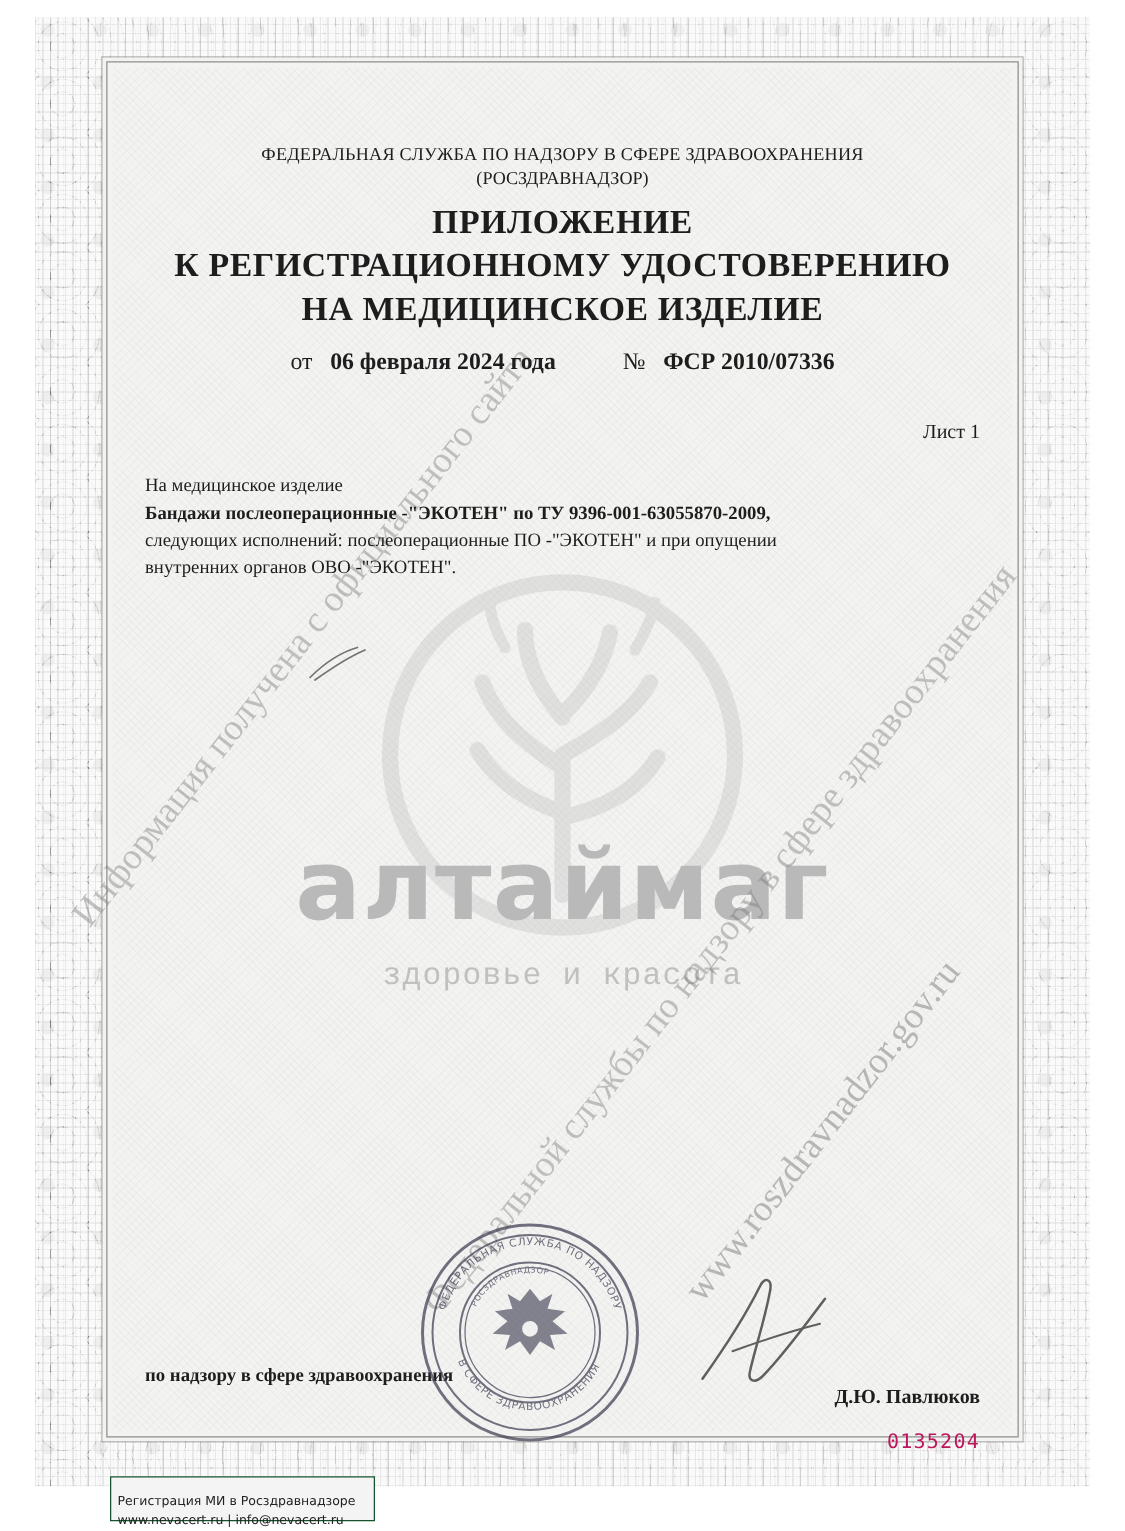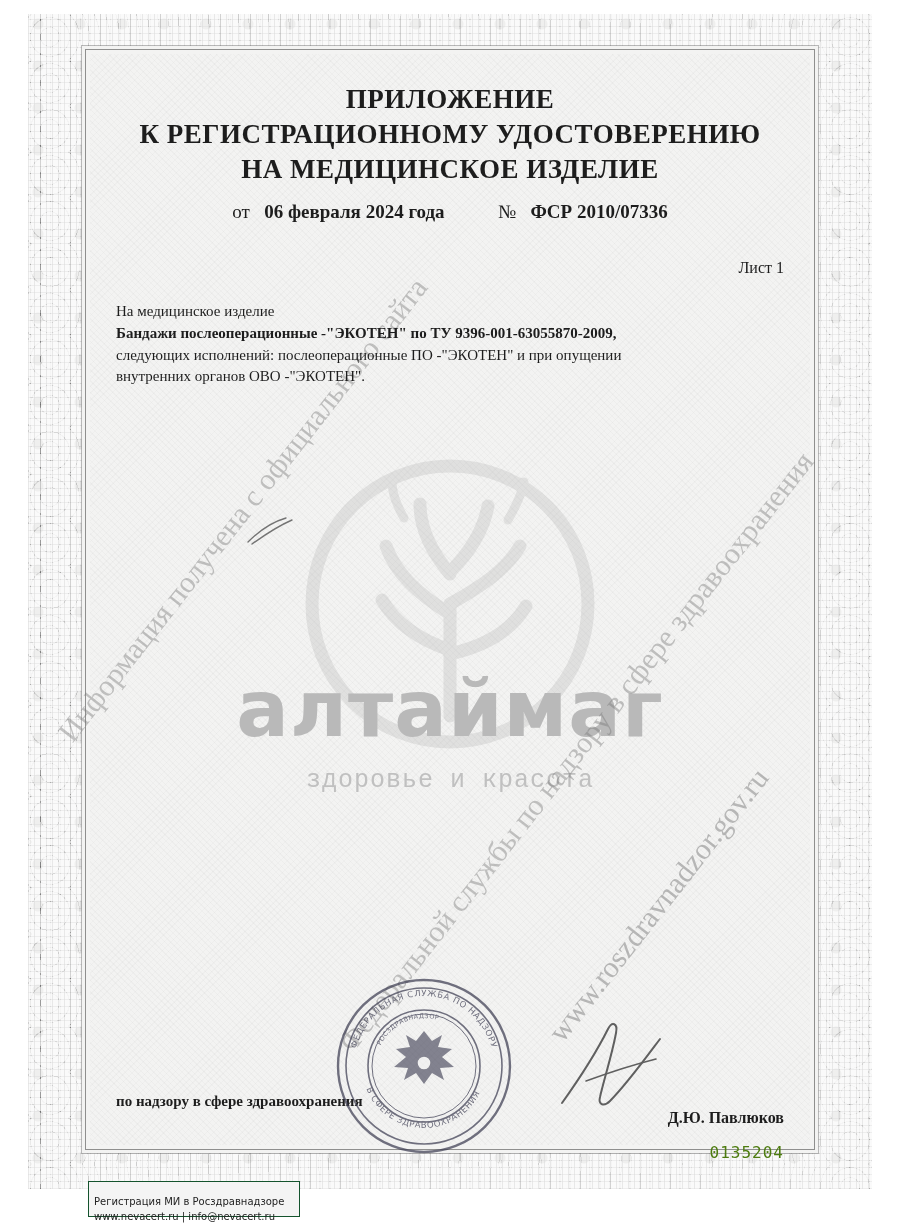--- a/index.html
+++ b/index.html
@@ -217,21 +217,21 @@
     font-size: 16px;
     font-weight: bold;
   }
   .serial {
     position: absolute;
     right: 10px;
     top: 52px;
     font-family: "DejaVu Sans Mono", monospace;
     font-size: 16px;
     letter-spacing: 1px;
-    color: #4d7c0f;
+    color: #be185d;
   }
 
   
   .stamp {
     position: absolute;
     left: 50%;
     margin-left: -115px;
     bottom: 34px;
     width: 178px;
     height: 178px;
@@ -307,20 +307,22 @@
 
   <div class="wm-brand">алтаймаг</div>
   <div class="wm-tagline">здоровье и красота</div>
 
   <div class="wm-diag wm-diag-1">Информация получена с официального сайта</div>
   <div class="wm-diag wm-diag-2">Федеральной службы по надзору в сфере здравоохранения</div>
   <div class="wm-diag wm-diag-3">www.roszdravnadzor.gov.ru</div>
 
   <div class="content">
 
+    <div class="agency-line">ФЕДЕРАЛЬНАЯ СЛУЖБА ПО НАДЗОРУ В СФЕРЕ ЗДРАВООХРАНЕНИЯ</div>
+    <div class="agency-sub">(РОСЗДРАВНАДЗОР)</div>
 
     <div class="title-block">
       <div class="title-1">ПРИЛОЖЕНИЕ</div>
       <div class="title-2">К РЕГИСТРАЦИОННОМУ УДОСТОВЕРЕНИЮ</div>
       <div class="title-3">НА МЕДИЦИНСКОЕ ИЗДЕЛИЕ</div>
     </div>
 
     <div class="doc-meta">
       <span class="lbl">от</span>
       <span>&nbsp;</span>

